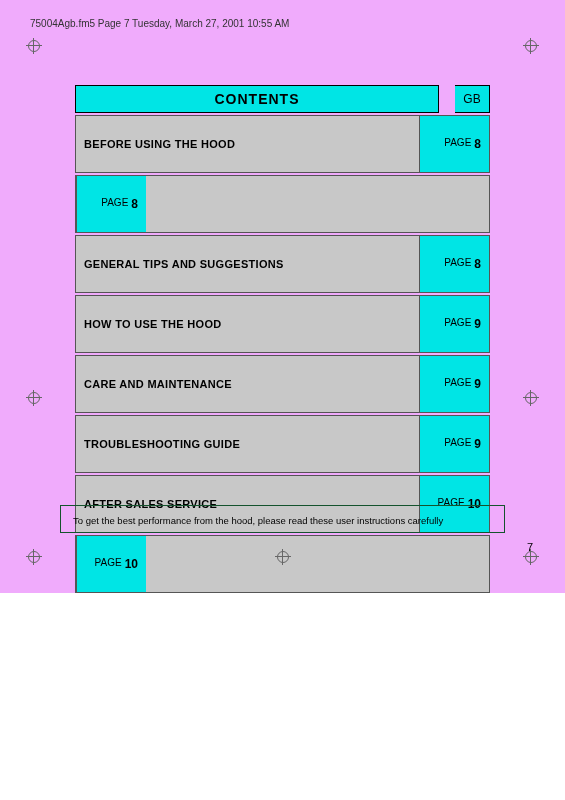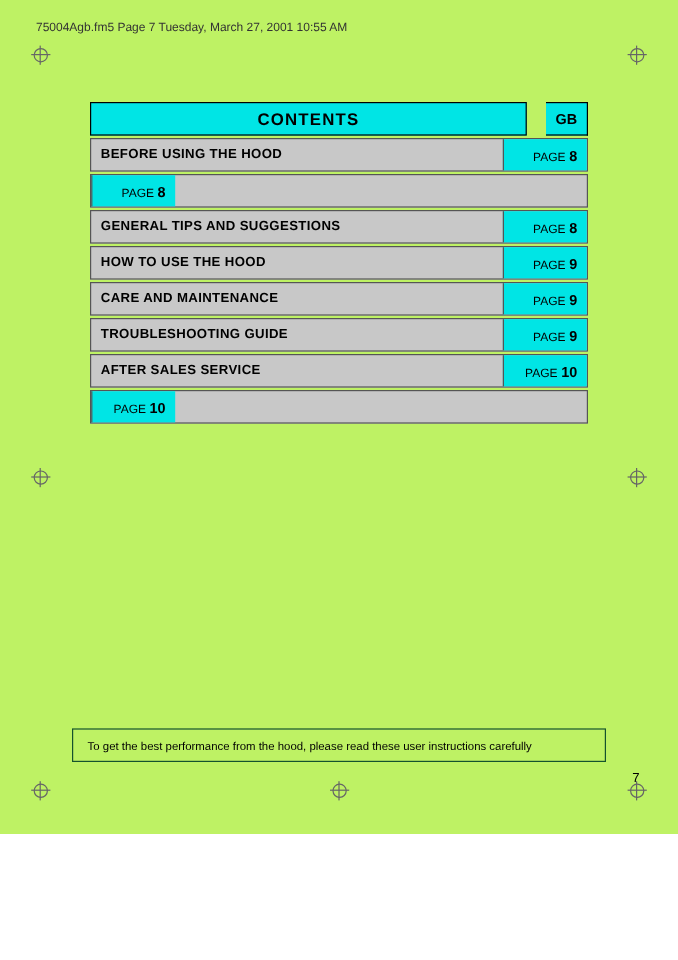--- a/index.html
+++ b/index.html
@@ -8,22 +8,22 @@
       width: 565px;
       height: 800px;
       background: #ffffff;
       font-family: Arial, Helvetica, sans-serif;
       position: relative;
       overflow: hidden;
     }
 
     .page {
       width: 565px;
-      height: 695px;
-      background: #bef264;
+      height: 593px;
+      background: #f0abfc;
       position: relative;
     }
 
     
     .header-bar {
       position: absolute;
       top: 18px;
       left: 30px;
       right: 30px;
       display: flex;
@@ -75,21 +75,21 @@
       display: flex;
       align-items: center;
       justify-content: center;
       border: 1.5px solid #000;
       border-left: none;
       min-width: 35px;
     }
 
     .contents-gb {
       font-size: 12px;
-      font-weight: bold;
+      font-weight: normal;
       color: #000;
     }
 
     
     .toc-row {
       display: flex;
       align-items: stretch;
       margin-bottom: 2px;
       border: 1.5px solid #555;
       background: #c8c8c8;
@@ -105,23 +105,23 @@
     }
 
     .toc-label-text {
       font-size: 11px;
       font-weight: bold;
       color: #000;
       letter-spacing: 0.3px;
     }
 
     .toc-page {
-      padding: 5px 8px;
-      display: flex;
-      align-items: flex-end;
+      padding: 21px 8px;
+      display: flex;
+      align-items: flex-start;
       justify-content: flex-end;
       min-width: 70px;
       background: #00e5e5;
       border-left: 1.5px solid #555;
     }
 
     .toc-page-text {
       font-size: 10px;
       font-weight: normal;
       color: #000;

